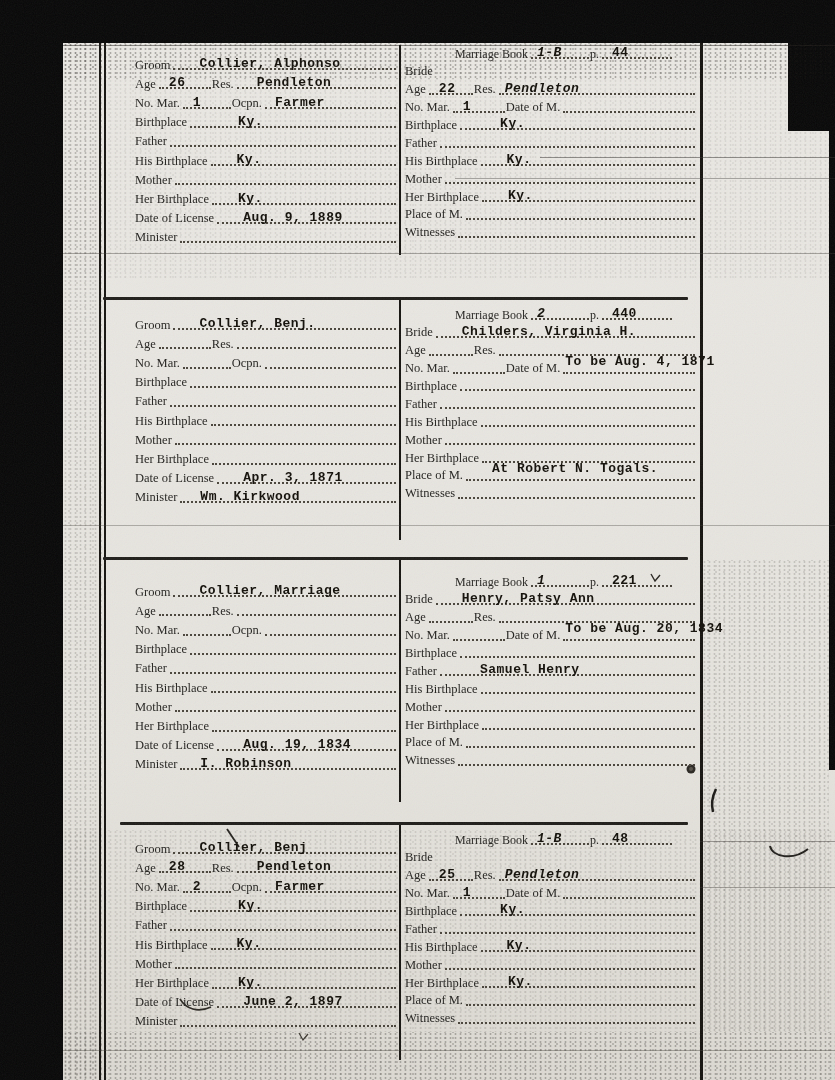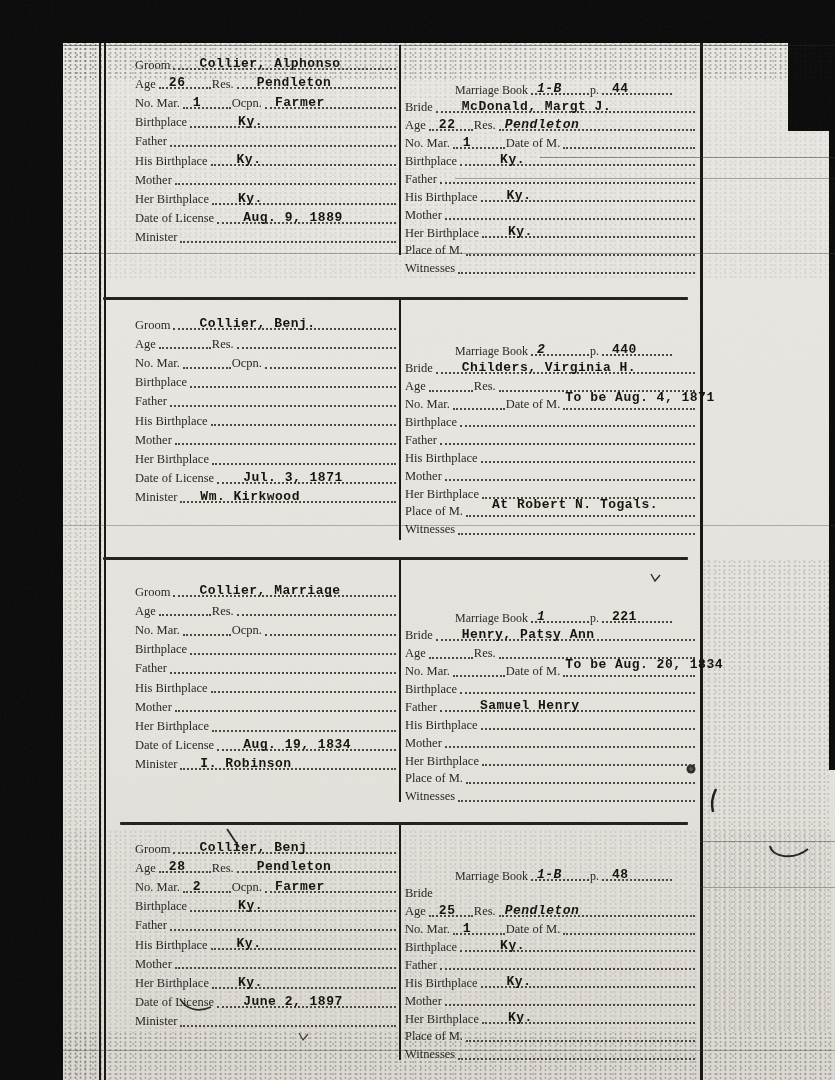--- a/index.html
+++ b/index.html
@@ -24,21 +24,21 @@
   .sp-leftcol{left:63px;top:43px;width:40px;height:1037px;opacity:.3;}
   .sp-rightcol{left:702px;top:560px;width:127px;height:472px;opacity:.3;}
   .grain{position:absolute;left:0;top:0;width:835px;height:1080px;opacity:.07;pointer-events:none;}
   
   .vl{position:absolute;background:#15130f;}
   .hl{position:absolute;height:1px;pointer-events:none;}
   .sep{position:absolute;height:3px;background:#201e1a;border-radius:1px;}
   
   .record{position:absolute;left:103px;width:597px;}
   .gcol{position:absolute;left:32px;width:262px;}
-  .bcol{position:absolute;left:302px;top:0;width:291px;margin-top:36px;}
+  .bcol{position:absolute;left:302px;top:0;width:291px;}
   .row{display:flex;align-items:flex-end;height:19.2px;position:relative;}
   .bcol .row{height:17.9px;}
   .lbl{font-size:12.5px;color:#2a2926;line-height:1;padding:0 3px 2px 0;white-space:nowrap;}
   .dots{flex:1;position:relative;border-bottom:2px dotted #4d483f;margin:0 1px 3px 0;height:14px;}
   .w44{flex:0 0 44px;} .w48{flex:0 0 48px;} .w52{flex:0 0 52px;}
   .w58{flex:0 0 58px;} .w70{flex:0 0 70px;}
   .ind{flex:0 0 50px;} .endsp{flex:0 0 38px;border-bottom:none;}
   .typed{position:absolute;bottom:-2px;white-space:nowrap;line-height:1;
     font-family:"Liberation Mono","DejaVu Sans Mono",monospace;
     font-weight:700;font-size:13px;letter-spacing:.5px;color:#18150f;}
@@ -185,23 +185,20 @@
               <span class="typed t8">1-B</span>
             </span>
         <span class="lbl">p.</span>
         <span class="dots w70">
               <span class="typed t14">44</span>
             </span>
         <span class="endsp"></span>
       </div>
       <div class="row">
         <span class="lbl">Bride</span>
-        <span class="dots">
-              <span class="typed t26">McDonald, Margt J.</span>
-            </span>
       </div>
       <div class="row">
         <span class="lbl">Age</span>
         <span class="dots w44">
               <span class="typed t14">22</span>
             </span>
         <span class="lbl">Res.</span>
         <span class="dots">
               <span class="typed t8">Pendleton</span>
             </span>
@@ -315,21 +312,21 @@
       </div>
       <div class="row">
         <span class="lbl">Her Birthplace</span>
         <span class="dots">
               <span class="typed t26"></span>
             </span>
       </div>
       <div class="row">
         <span class="lbl">Date of License</span>
         <span class="dots">
-              <span class="typed t26">Jul. 3, 1871</span>
+              <span class="typed t26">Apr. 3, 1871</span>
             </span>
       </div>
       <div class="row">
         <span class="lbl">Minister</span>
         <span class="dots">
               <span class="typed t20">Wm. Kirkwood</span>
             </span>
       </div>
     </div>
 

